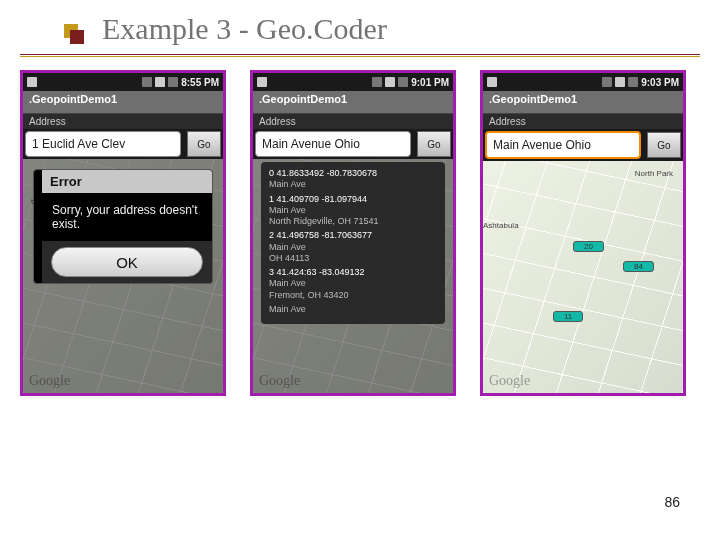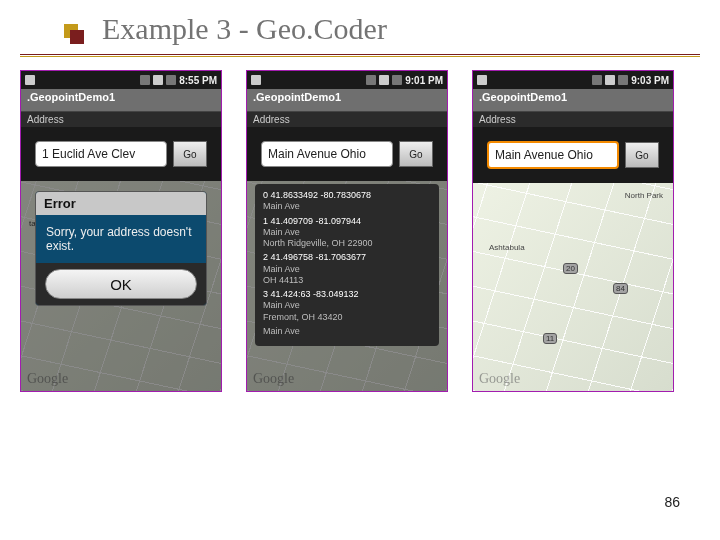--- a/index.html
+++ b/index.html
@@ -45,21 +45,21 @@
   .stage {
     position: absolute;
     left: 20px; right: 20px; top: 70px;
     display: flex;
     gap: 24px;
   }
 
   .phone {
     width: 200px;
     height: 320px;
-    border: 1px solid #a21caf;
+    border: 3px solid #a21caf;
     background: #000;
     display: flex;
     flex-direction: column;
     font-family: Arial, Helvetica, sans-serif;
     font-size: 10px;
     color: #ddd;
     position: relative;
     overflow: hidden;
   }
   .statusbar {
@@ -93,21 +93,21 @@
   .addrlbl {
     background: #2b2b2b;
     color: #ccc;
     font-size: 10px;
     padding: 2px 6px;
   }
   .addr-row {
     background: #1a1a1a;
     display: flex;
     align-items: center;
-    padding: 14px;
+    padding: 2px;
     gap: 6px;
   }
   .addr-input {
     flex: 1;
     height: 24px;
     background: #fff;
     border-radius: 4px;
     border: 1px solid #888;
     color: #222;
     font-size: 12px;
@@ -136,24 +136,24 @@
     content: "";
     position: absolute; inset: 0;
     background:
       repeating-linear-gradient( 12deg, rgba(255,255,255,.9) 0 1px, transparent 1px 34px),
       repeating-linear-gradient(-72deg, rgba(255,255,255,.9) 0 1px, transparent 1px 40px),
       linear-gradient(135deg, #eef2e4, #d7ddce);
   }
   .mapview .hwy {
     position: absolute;
     font-size: 8px;
-    background: #a3a3a3;
+    background: #14b8a6;
     border: 1px solid #555;
     border-radius: 3px;
-    padding: 0 2px;
+    padding: 0 10px;
     color: #333;
   }
   .mapview .place {
     position: absolute;
     font-size: 8px;
     color: #444;
   }
   .watermark {
     position: absolute;
     left: 6px; bottom: 4px;
@@ -167,24 +167,25 @@
     inset: 0;
     background: rgba(0,0,0,.45);
     display: flex;
     align-items: flex-start;
     justify-content: center;
     padding-top: 10px;
   }
 
   .dialog {
     width: 170px;
-    background: #0c4a6e;
+    background: #000000;
     border: 1px solid #555;
     border-radius: 4px;
     overflow: hidden;
+    padding-left: 8px;
   }
   .dialog .dlg-title {
     background: #c8c8c8;
     color: #111;
     font-size: 13px;
     font-weight: bold;
     padding: 4px 8px;
   }
   .dialog .dlg-body {
     padding: 10px 10px;
@@ -297,21 +298,21 @@
       <div class="watermark">Google</div>
       <div class="overlay" style="padding-top:3px">
         <div class="resultlist">
           <div class="r">
             <div class="coords">0 41.8633492 -80.7830678</div>
             <div class="sub">Main Ave</div>
           </div>
           <div class="r">
             <div class="coords">1 41.409709 -81.097944</div>
             <div class="sub">Main Ave</div>
-            <div class="sub">North Ridgeville, OH 22900</div>
+            <div class="sub">North Ridgeville, OH 71541</div>
           </div>
           <div class="r">
             <div class="coords">2 41.496758 -81.7063677</div>
             <div class="sub">Main Ave</div>
             <div class="sub">OH 44113</div>
           </div>
           <div class="r">
             <div class="coords">3 41.424:63 -83.049132</div>
             <div class="sub">Main Ave</div>
             <div class="sub">Fremont, OH 43420</div>
@@ -338,21 +339,21 @@
       </div>
     </div>
     <div class="titlebar">.GeopointDemo1</div>
     <div class="addrlbl">Address</div>
     <div class="addr-row">
       <div class="addr-input active">Main Avenue Ohio</div>
       <div class="go-btn">Go</div>
     </div>
     <div class="mapview">
       <span class="place" style="right:10px; top:8px">North Park</span>
-      <span class="place" style="left:16px; top:60px">Ashtabula</span>
+      <span class="place" style="left:0; top:60px">Ashtabula</span>
       <span class="hwy" style="left:90px; top:80px">20</span>
       <span class="hwy" style="left:140px; top:100px">84</span>
       <span class="hwy" style="left:70px; top:150px">11</span>
       <div class="watermark">Google</div>
     </div>
   </div>
 
 </div>
 
 <div class="pagenum">86</div>

